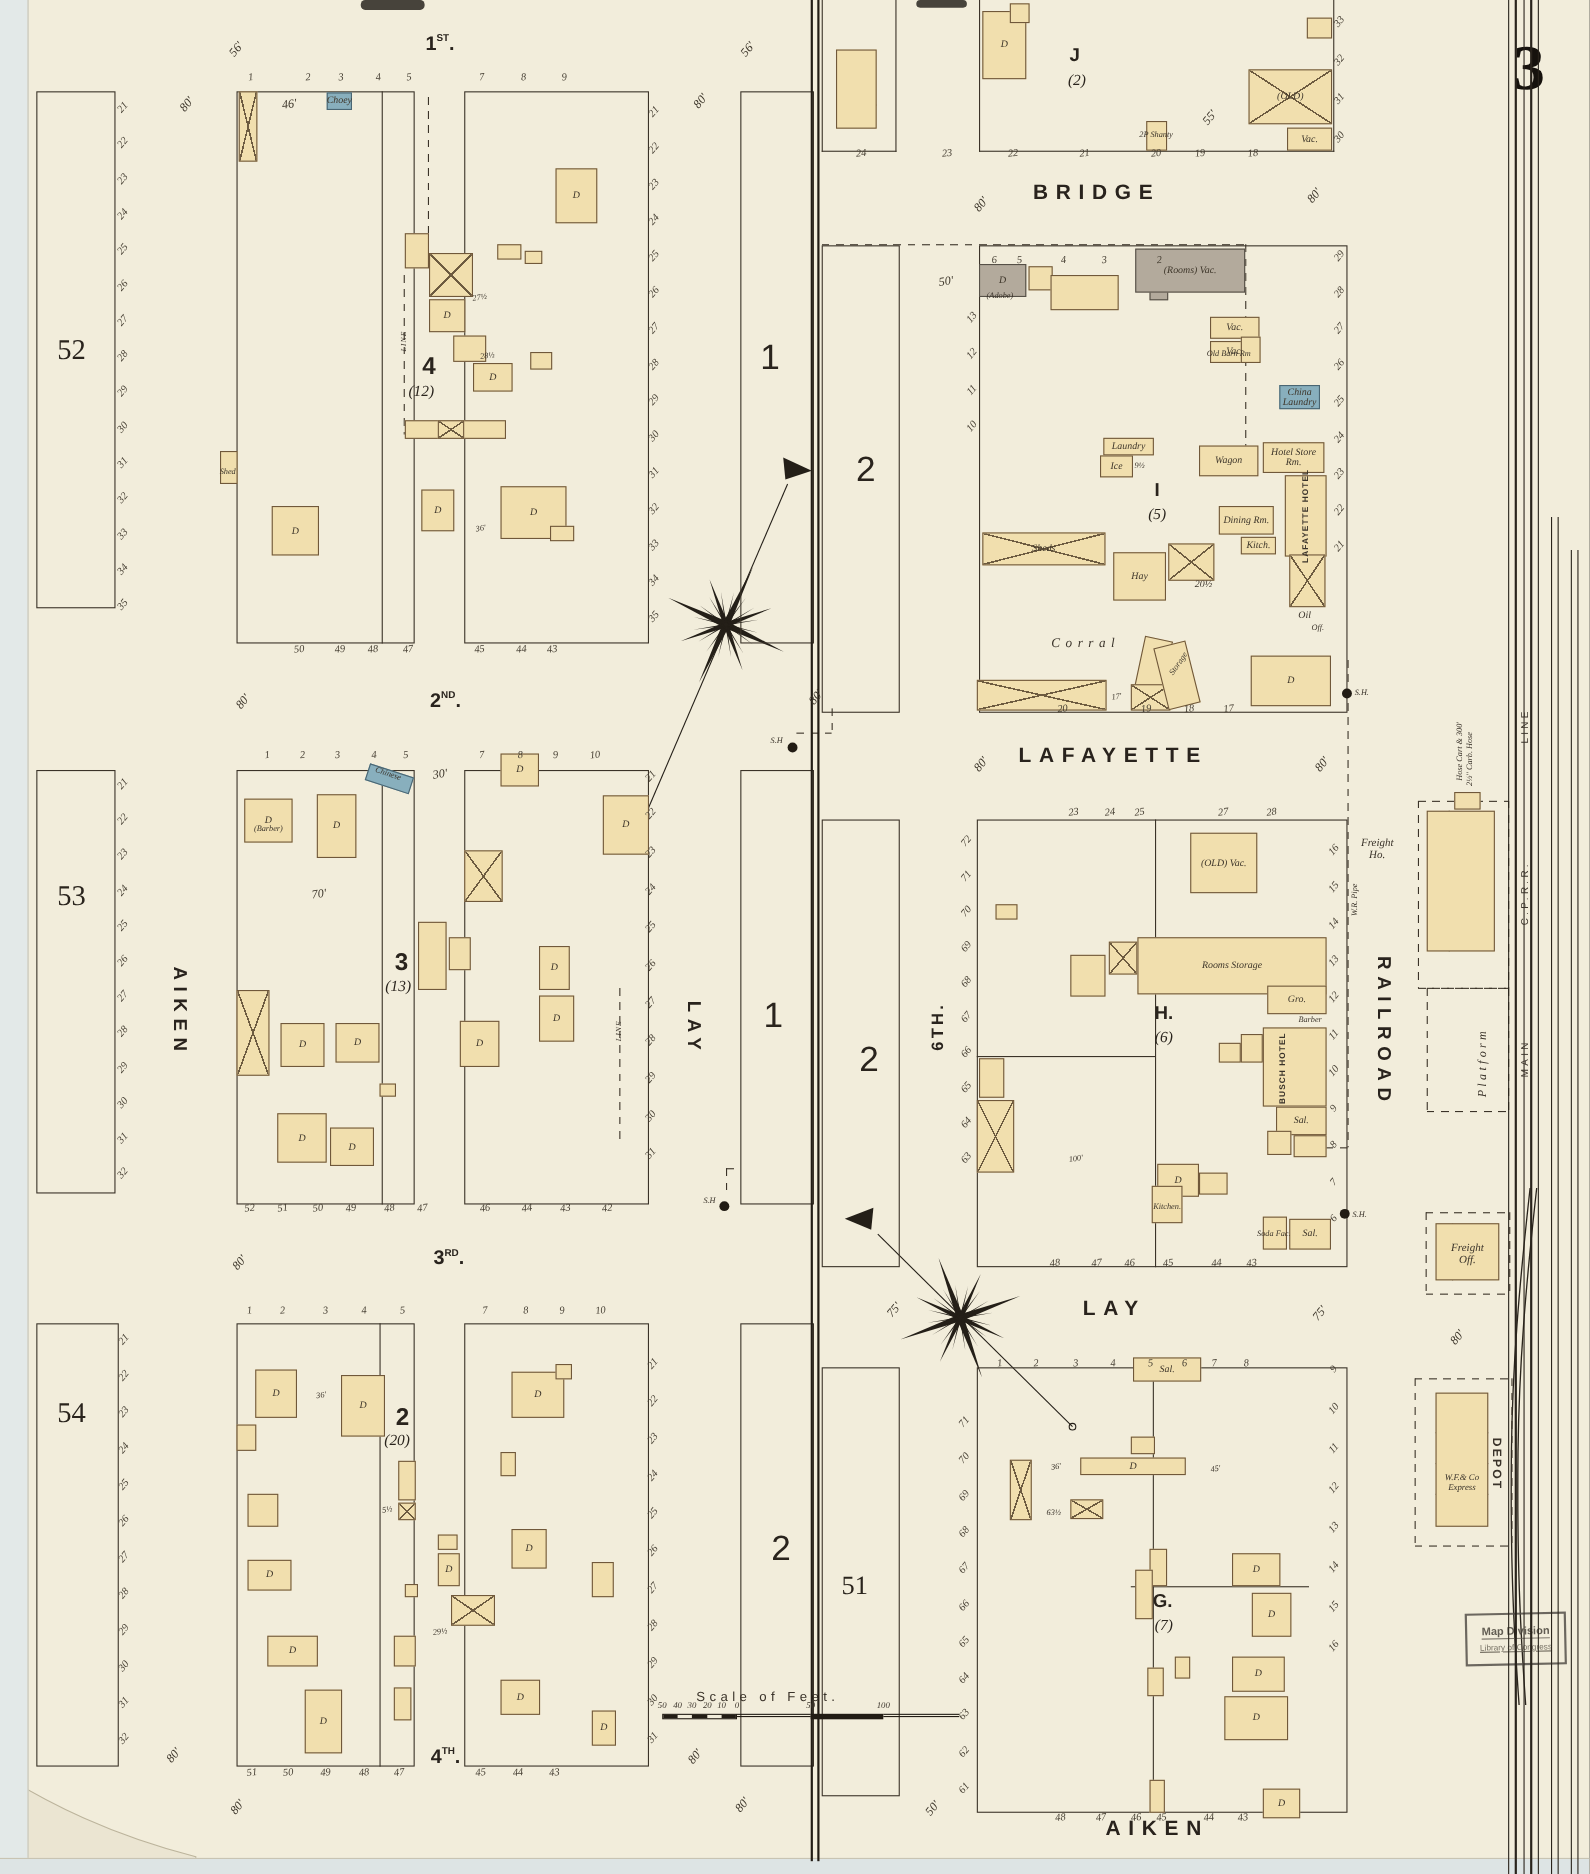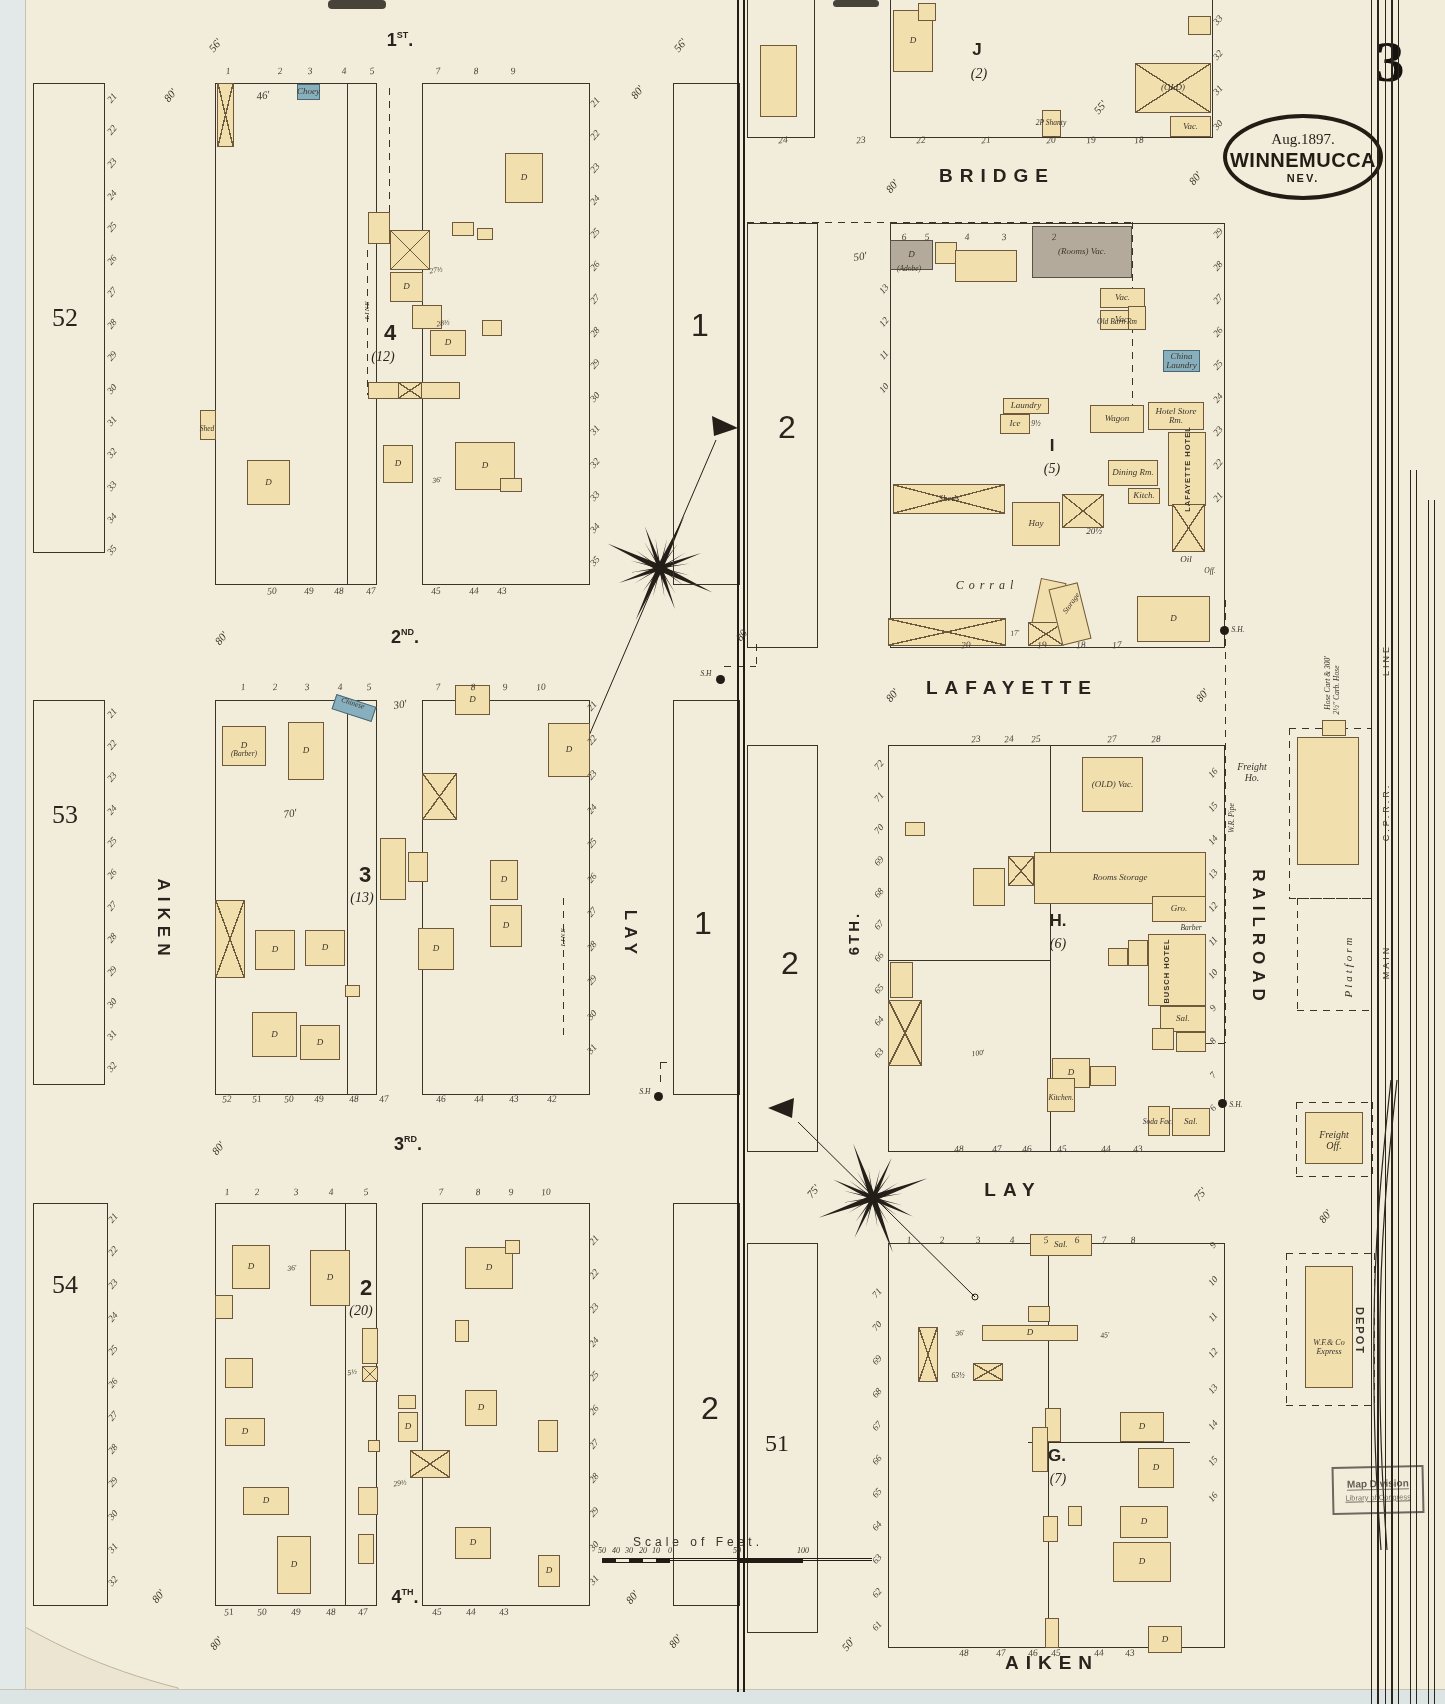--- a/index.html
+++ b/index.html
@@ -147,25 +147,20 @@
         <polygon points="24.944088369076358,-16.667106990588067 0.3888991631137216,0.5820287286117817 -0.3888991631137216,-0.5820287286117817" fill="#241f18"></polygon>
         <polygon points="29.42355841209691,-5.852709660483861 0.13656322541129012,0.6865496962822611 -0.13656322541129012,-0.6865496962822611" fill="#241f18"></polygon>
         <circle r="5" fill="none" stroke="#241f18"></circle>
         <circle r="2" fill="#241f18"></circle>
       </g>
     </svg>
 
   <div class="abs edge-left zc"></div>
   <div class="abs edge-bottom zc"></div>
 
-  <div class="abs oval zc">
-    <div class="dt">Aug.1897.</div>
-    <div class="ct">WINNEMUCCA</div>
-    <div class="st">NEV.</div>
-  </div>
 
   <div class="abs sheet zc">3</div>
 
   <div class="abs stamp zc">
     <div class="l1">Map Division</div>
     <div class="l2">Library of Congress</div>
   </div>
 
   <div class="abs lb sb-title zc" id="sb-title" style="left: 698px; top: 1542px; transform: translate(-50%, -50%);">Scale of Feet.</div>
 <div class="abs zc blk" style="left: 33px; top: 83px; width: 72px; height: 470px;"></div>
@@ -282,21 +277,21 @@
     <div class="abs zc bld c-y" style="left: 455px; top: 442px; width: 60px; height: 48px;">
       <span>D</span>
     </div>
     <div class="abs zc bld c-y" style="left: 500px; top: 478px; width: 22px; height: 14px;"></div>
     <div class="abs zc bld c-g" style="left: 890px; top: 240px; width: 43px; height: 30px;">
       <span>D</span>
     </div>
     <div class="abs zc bld c-y" style="left: 935px; top: 242px; width: 22px; height: 22px;"></div>
     <div class="abs zc bld c-y" style="left: 955px; top: 250px; width: 62px; height: 32px;"></div>
     <div class="abs zc bld c-g" style="left: 1045px; top: 255px; width: 17px; height: 18px;"></div>
-    <div class="abs zc bld c-g" style="left: 1032px; top: 226px; width: 100px; height: 52px;">
+    <div class="abs zc bld c-g" style="left: 1032px; top: 226px; width: 100px; height: 40px;">
       <span>(Rooms) Vac.</span>
     </div>
     <div class="abs zc bld c-y" style="left: 1100px; top: 288px; width: 45px; height: 20px;">
       <span>Vac.</span>
     </div>
     <div class="abs zc bld c-y" style="left: 1100px; top: 310px; width: 45px; height: 20px;">
       <span>Vac.</span>
     </div>
     <div class="abs zc bld c-y" style="left: 1128px; top: 306px; width: 18px; height: 24px;"></div>
     <div class="abs zc bld c-b" style="left: 1163px; top: 350px; width: 37px; height: 22px;">
@@ -527,21 +522,21 @@
     <div class="abs zc lb pl" style="left: 1348px; top: 966px; transform: translate(-50%, -50%) rotate(-90deg);">Platform</div>
     <div class="abs zc lb ty" style="left: 207px; top: 428px; transform: translate(-50%, -50%);">Shed</div>
     <div class="abs zc lb ty" style="left: 244px; top: 753px; transform: translate(-50%, -50%);">(Barber)</div>
     <div class="abs zc lb ty" style="left: 353px; top: 703px; transform: translate(-50%, -50%) rotate(18deg);">Chinese</div>
     <div class="abs zc lb ty" style="left: 1051px; top: 122px; transform: translate(-50%, -50%);">2P Shanty</div>
     <div class="abs zc lb ty" style="left: 909px; top: 268px; transform: translate(-50%, -50%);">(Adobe)</div>
     <div class="abs zc lb ty" style="left: 1117px; top: 321px; transform: translate(-50%, -50%);">Old Barn Rm</div>
     <div class="abs zc lb ty" style="left: 1036px; top: 423px; transform: translate(-50%, -50%);">9½</div>
     <div class="abs zc lb note" style="left: 1094px; top: 531px; transform: translate(-50%, -50%);">20½</div>
     <div class="abs zc lb note" style="left: 1186px; top: 559px; transform: translate(-50%, -50%);">Oil</div>
-    <div class="abs zc lb ty" style="left: 1198px; top: 570px; transform: translate(-50%, -50%); margin-left: 12px;">Off.</div>
+    <div class="abs zc lb ty" style="left: 1198px; top: 570px; transform: translate(-50%, -50%);">Off.</div>
     <div class="abs zc lb cor" style="left: 987px; top: 585px; transform: translate(-50%, -50%);">Corral</div>
     <div class="abs zc lb ty" style="left: 1071px; top: 603px; transform: translate(-50%, -50%) rotate(-55deg);">Storage</div>
     <div class="abs zc lb ty" style="left: 1191px; top: 927px; transform: translate(-50%, -50%);">Barber</div>
     <div class="abs zc lb ty" style="left: 1061px; top: 1097px; transform: translate(-50%, -50%);">Kitchen.</div>
     <div class="abs zc lb ty" style="left: 1158px; top: 1121px; transform: translate(-50%, -50%);">Soda Fac.</div>
     <div class="abs zc lb ty" style="left: 958px; top: 1375px; transform: translate(-50%, -50%);">63½</div>
     <div class="abs zc lb ty" style="left: 1327px; top: 683px; transform: translate(-50%, -50%) rotate(-90deg);">Hose Cart &amp; 300'</div>
     <div class="abs zc lb ty" style="left: 1336px; top: 690px; transform: translate(-50%, -50%) rotate(-90deg);">2½'' Carb. Hose</div>
     <div class="abs zc lb fn" style="left: 1252px; top: 772px; transform: translate(-50%, -50%);">Freight Ho.</div>
     <div class="abs zc lb fn" style="left: 1334px; top: 1140px; transform: translate(-50%, -50%);">Freight Off.</div>

